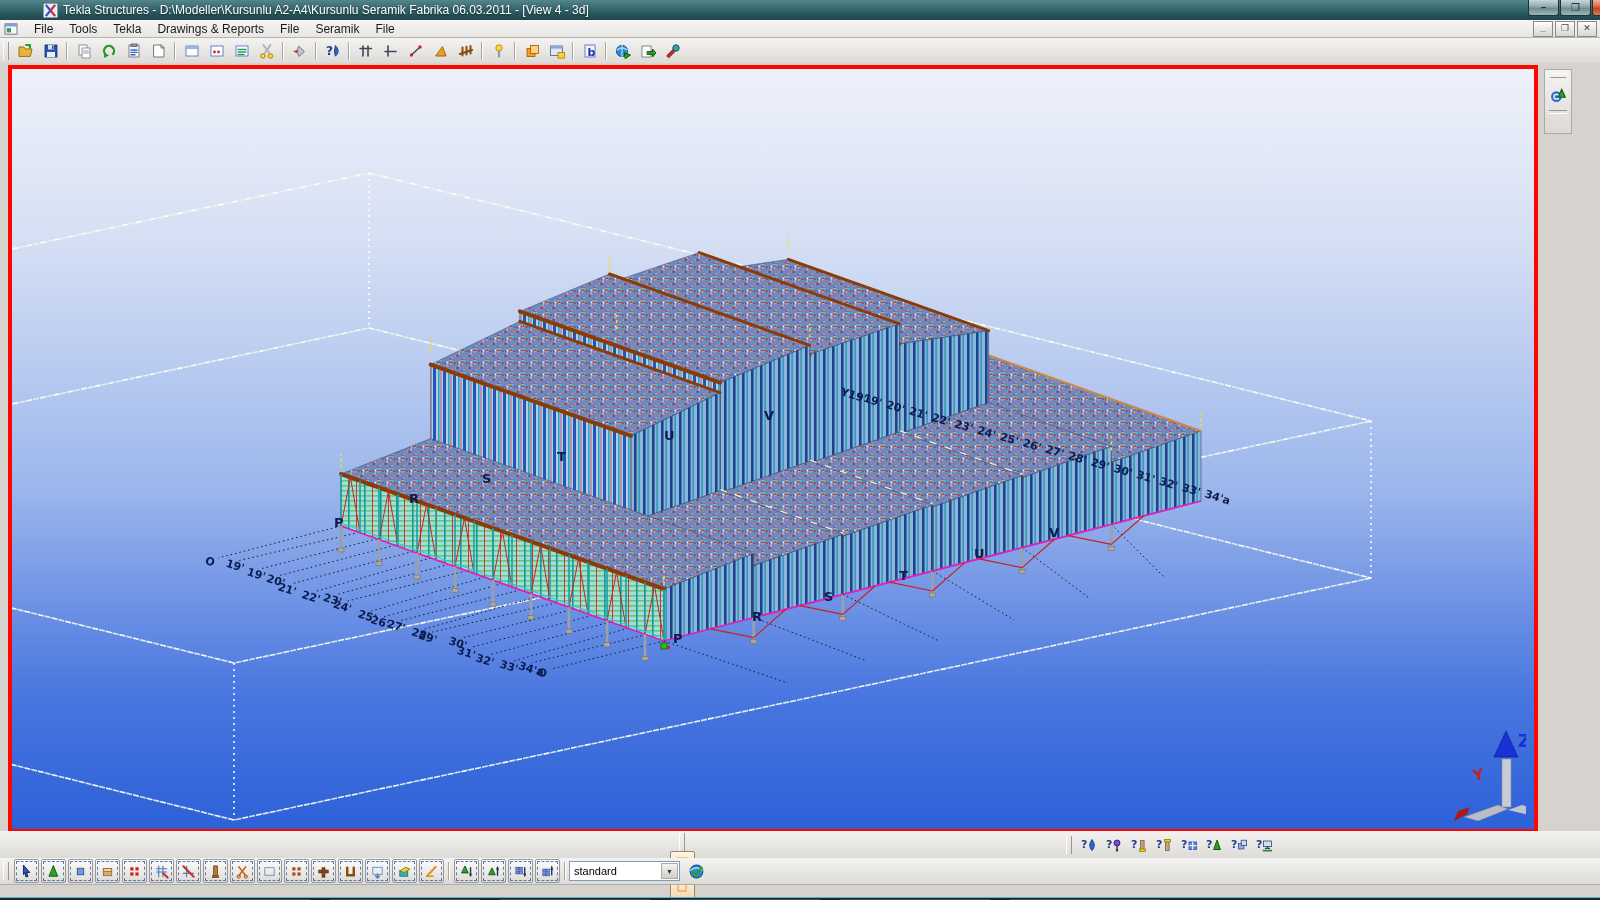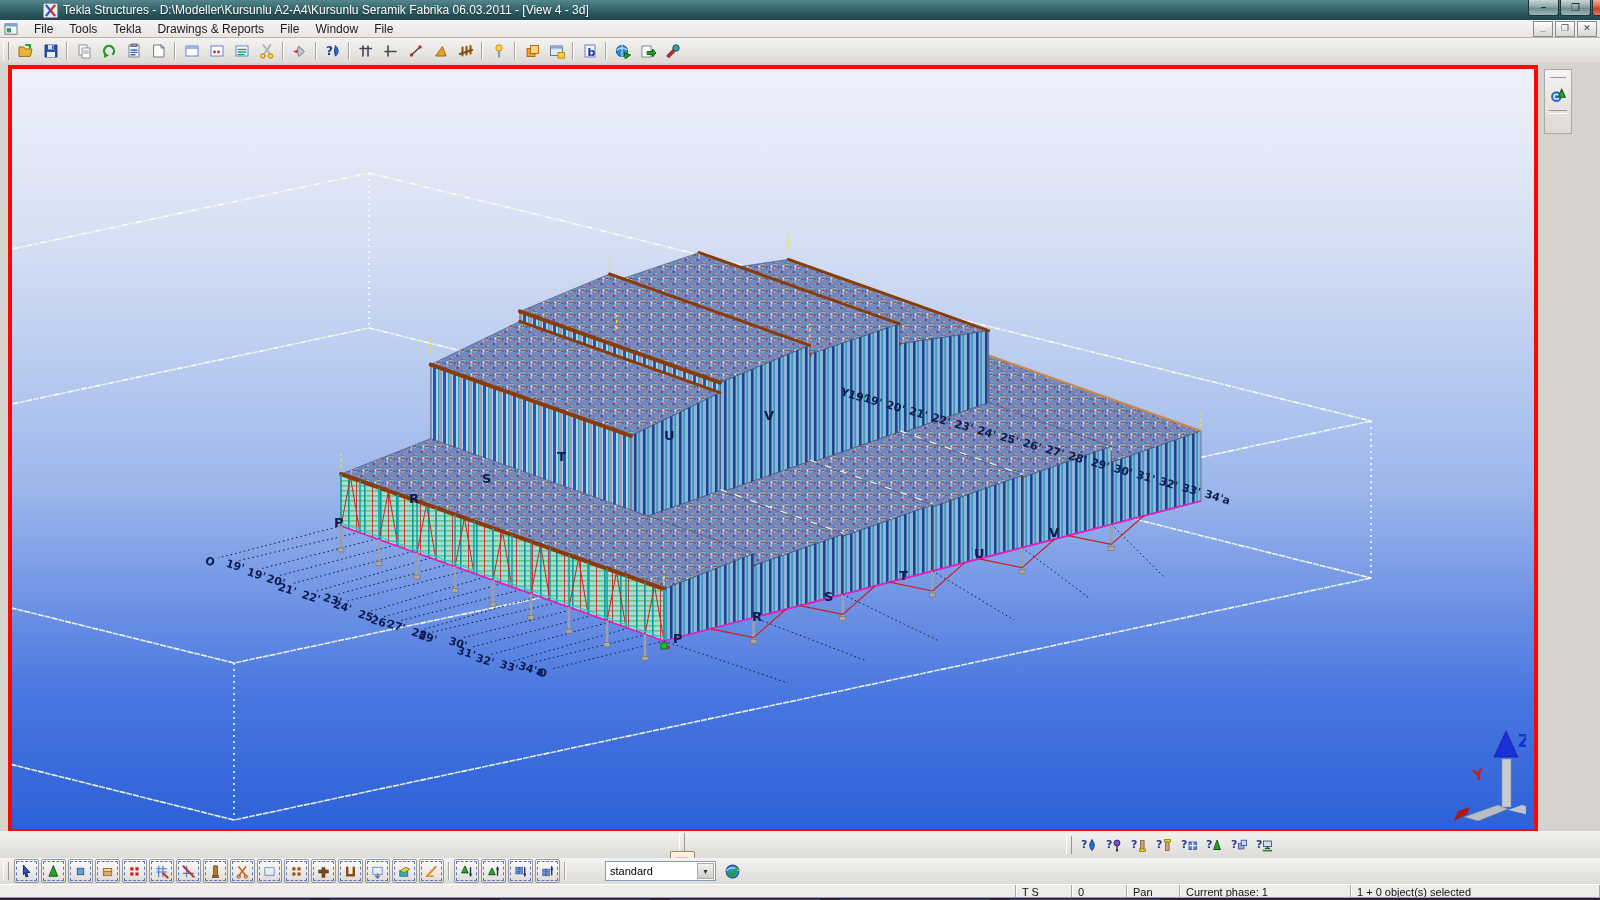--- a/index.html
+++ b/index.html
@@ -91,21 +91,21 @@
       <rect x="1" y="1" width="14" height="12" fill="#f4f8ff" stroke="#667"></rect>
       <rect x="1" y="1" width="14" height="3" fill="#7aa0d8"></rect>
       <rect x="3" y="6" width="5" height="5" fill="#3aa05a"></rect>
     </svg>
     <div id="menu-items" style="display: flex; justify-content: space-between;">
         <div class="menu-item">File</div>
         <div class="menu-item">Tools</div>
         <div class="menu-item">Tekla</div>
         <div class="menu-item">Drawings &amp; Reports</div>
         <div class="menu-item">File</div>
-        <div class="menu-item">Window</div>
+        <div class="menu-item">Seramik</div>
         <div class="menu-item">File</div>
       </div>
     <div id="mdi-buttons">
       <div class="mdibtn">_</div>
       <div class="mdibtn">❐</div>
       <div class="mdibtn">✕</div>
     </div>
   </div>
 
   <div id="toolbar-top" class="toolrow">
@@ -908,41 +908,33 @@
             <rect x="3" y="5.5" width="3" height="3" fill="#7a9ae0" stroke="#3355aa" stroke-width="0.8"></rect>
             <rect x="7" y="5.5" width="3" height="3" fill="#7a9ae0" stroke="#3355aa" stroke-width="0.8"></rect>
             <rect x="3" y="9.5" width="3" height="3" fill="#7a9ae0" stroke="#3355aa" stroke-width="0.8"></rect>
             <rect x="7" y="9.5" width="3" height="3" fill="#7a9ae0" stroke="#3355aa" stroke-width="0.8"></rect>
             <line x1="12.5" y1="11.5" x2="12.5" y2="3" stroke="#223355" stroke-width="1.5" stroke-linecap="round"></line>
             <path d="M10.8 6 L12.5 2.8 L14.2 6 Z" fill="#223355" stroke="none" stroke-width="1" stroke-linecap="round"></path>
           </svg>
         </div>
       </div>
       <div class="tsep"></div>
-      <div class="combo" style="width: 105px; margin-left: 36px;">
+      <div class="combo" style="width: 105px;">
         <span>standard</span>
         <div class="arrow">▼</div>
       </div>
       <div class="tbtn" style="margin-left: 4px;">
         <svg width="17" height="17" viewBox="0 0 16 16">
           <circle cx="8" cy="8" r="6" fill="#2a8ad4" stroke="#16508a" stroke-width="1"></circle>
           <path d="M2.6 7 A5.8 3.6 0 0 1 13.4 7" fill="none" stroke="#9fd8f0" stroke-width="1.2" stroke-linecap="round"></path>
           <path d="M5 9 L7.5 12 L12.5 4.5" fill="none" stroke="#28a028" stroke-width="2.2" stroke-linecap="round"></path>
         </svg>
       </div>
     </div>
 
-  <div id="statusbar">
-      <div class="status-cell" style="width: 1003px;"></div>
-      <div class="status-cell" style="width: 43px;">T S</div>
-      <div class="status-cell" style="width: 42px;">0</div>
-      <div class="status-cell" style="width: 40px;">Pan</div>
-      <div class="status-cell" style="width: 158px;">Current phase: 1</div>
-      <div class="status-cell" style="flex: 1 1 0%;">1 + 0 object(s) selected</div>
-    </div>
 
   <div id="taskbar-sliver">
       <div class="seg" style="left: 160px; width: 150px;"></div>
       <div class="seg" style="left: 330px; width: 150px;"></div>
       <div class="seg" style="left: 500px; width: 150px;"></div>
       <div class="seg" style="left: 670px; width: 150px;"></div>
       <div class="seg" style="left: 840px; width: 150px;"></div>
       <div class="seg" style="left: 1010px; width: 150px;"></div>
     </div>
 </div>

